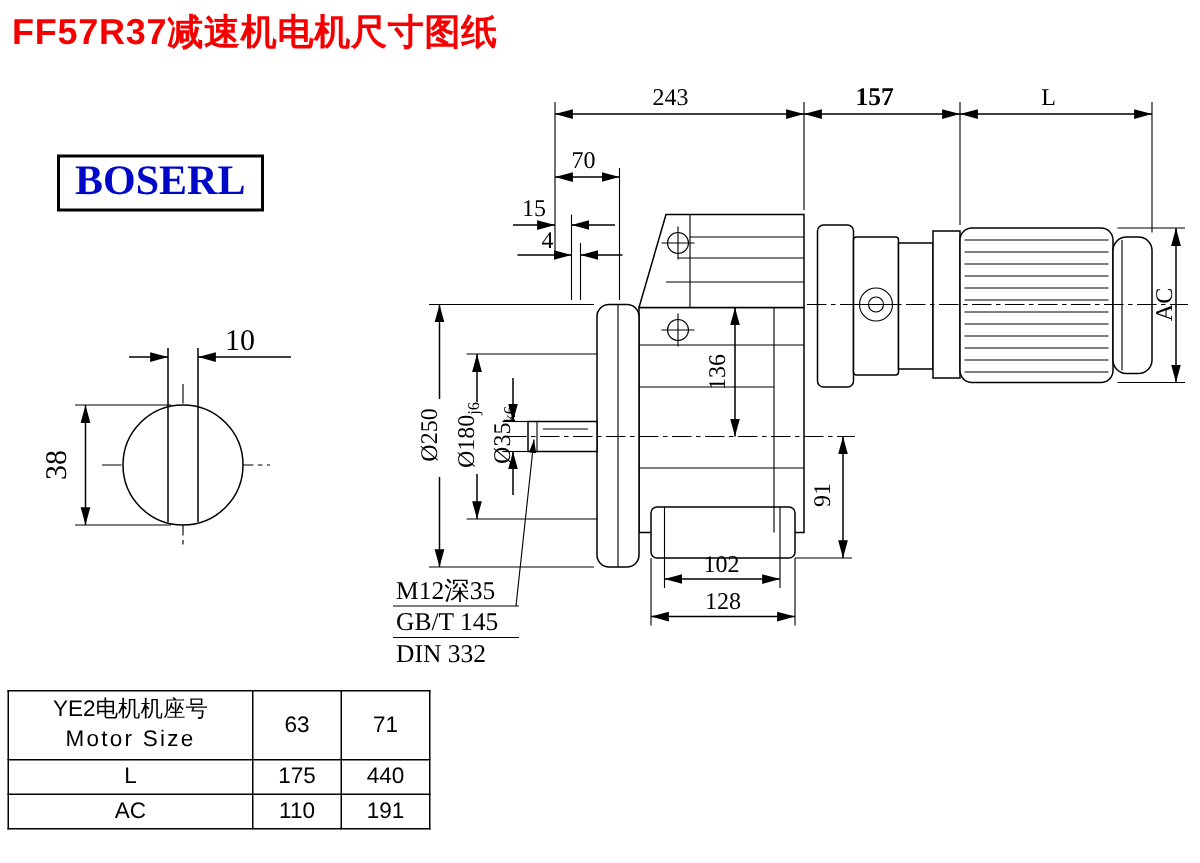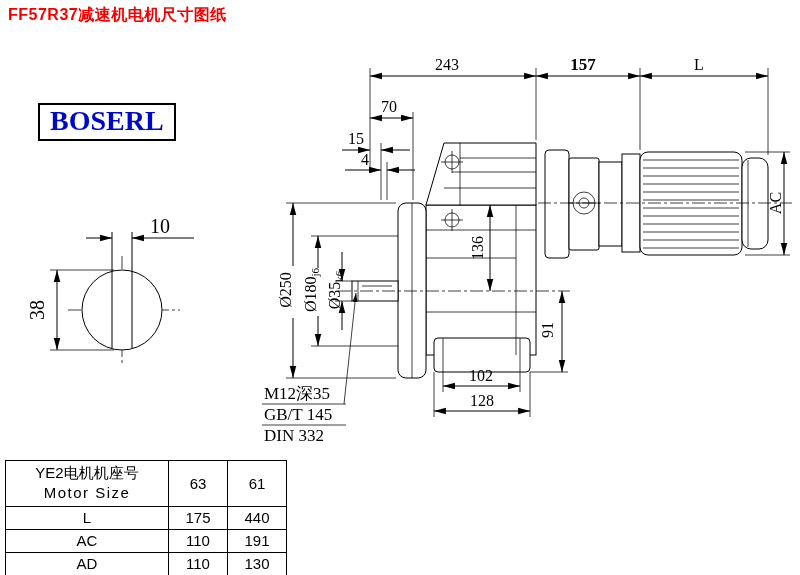--- a/index.html
+++ b/index.html
@@ -1,18 +1,18 @@
 <!DOCTYPE html>
 <html><head>
 <meta charset="utf-8">
 <style>
   html,body{margin:0;padding:0;}
   body{width:800px;height:575px;position:relative;background:#ffffff;overflow:hidden;
        font-family:"Liberation Sans",sans-serif;}
-  #title{position:absolute;left:8px;top:5px;font-size:16px;font-weight:bold;color:#f40000;letter-spacing:.5px;}
+  #title{position:absolute;left:8px;top:5px;font-size:24px;font-weight:bold;color:#f40000;letter-spacing:.5px;}
   #logo{position:absolute;left:38px;top:103px;border:2px solid #000;padding:0 10px 2px;
         font-family:"Liberation Serif",serif;font-size:28px;font-weight:bold;color:#0008c8;background:#fff;}
   #drawing{position:absolute;left:0;top:0;}
   table.spec{position:absolute;left:5px;top:460px;border-collapse:collapse;color:#000;font-size:15px;background:#fff;}
   table.spec td{border:1px solid #000;text-align:center;height:22px;padding:0 4px;min-width:50px;}
   table.spec td.hdr{width:146px;text-align:center;padding:2px 8px;line-height:1.35;}
   .hdr-en{letter-spacing:1.5px;}
   
   svg line,svg path,svg rect,svg circle,svg polyline{stroke:#000;stroke-width:1;fill:none;}
   svg .f{fill:#fff;}
@@ -192,31 +192,26 @@
 </svg>
 
 <table class="spec">
   <tbody>
     <tr>
       <td class="hdr">
         <div>YE2电机机座号</div>
         <div class="hdr-en">Motor Size</div>
       </td>
       <td>63</td>
-      <td>61</td>
+      <td>71</td>
     </tr>
     <tr>
       <td>L</td>
       <td>175</td>
       <td>440</td>
     </tr>
     <tr>
       <td>AC</td>
       <td>110</td>
       <td>191</td>
     </tr>
-    <tr>
-      <td>AD</td>
-      <td>110</td>
-      <td>130</td>
-    </tr>
   </tbody>
 </table>
 
 </body></html>

